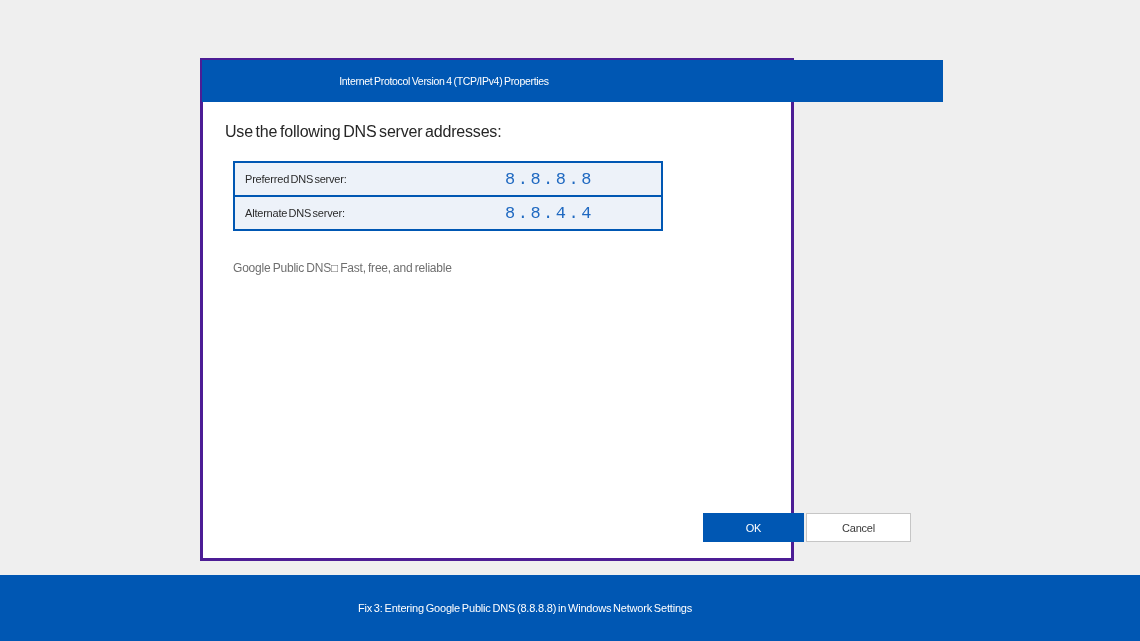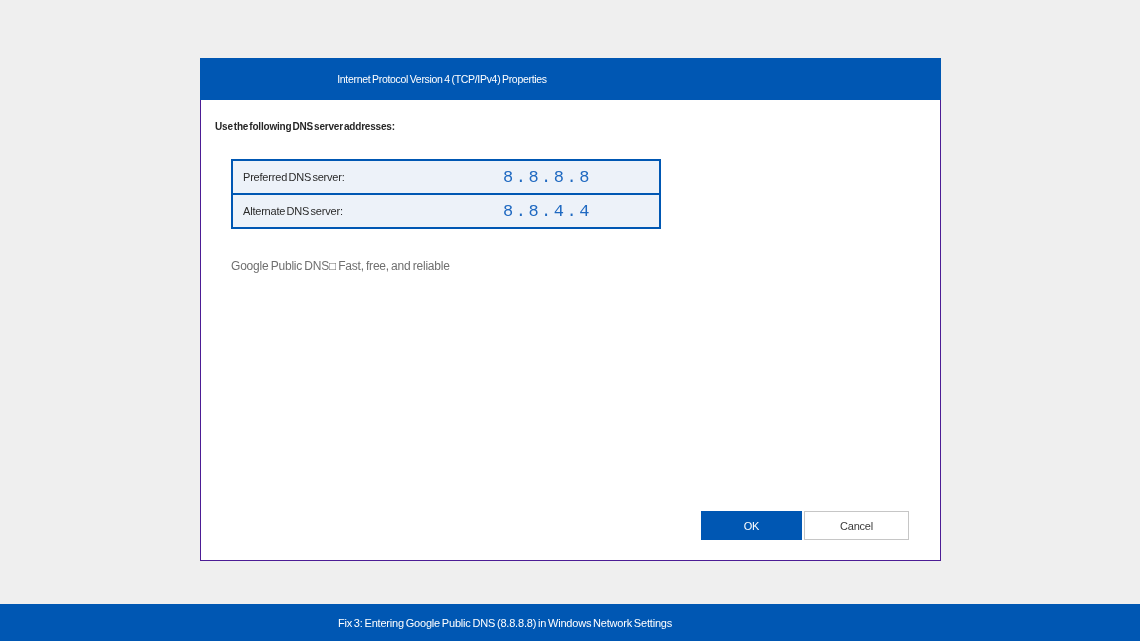--- a/index.html
+++ b/index.html
@@ -9,47 +9,46 @@
     background: #efefef;
     position: relative;
     overflow: hidden;
   }
   .stage { position: absolute; inset: 0; }
 
   
   .dialog {
     position: absolute;
     left: 200px; top: 58px;
-    width: 741px; height: 503px;
+    width: 594px; height: 503px;
     background: #ffffff;
-    border: 1px solid #4c1d95;
+    border: 3px solid #4c1d95;
   }
   .titlebar {
     position: absolute;
     left: -1px; top: -1px;
     width: 741px; height: 42px;
     background: #0057b3;
     display: flex; align-items: center;
   }
   .titlebar-text {
     width: 484px;
     text-align: center;
     color: #ffffff;
     font-size: 10.5px;
     letter-spacing: -0.3px;
     word-spacing: -1px;
   }
   .instruction {
     position: absolute;
-    left: 14px; top: 62px;
-    font-size: 10px;
+    left: 22px; top: 62px;
+    font-size: 16px;
     color: #262626;
     letter-spacing: -0.2px;
     word-spacing: -1.5px;
-    font-weight: bold;
   }
   .dns-field {
     position: absolute;
     left: 30px;
     width: 430px; height: 29px;
     border: 2px solid #0057b3;
     background: #edf2f9;
     display: flex; align-items: center;
     padding: 16px 10px;
   }
@@ -100,23 +99,23 @@
     width: 105px;
     background: #ffffff;
     color: #3a3a3a;
     border: 1px solid #c6c6c6;
   }
 
   
   .footer-bar {
     position: absolute;
     left: 0; bottom: 0;
-    width: 1140px; height: 37px;
+    width: 1140px; height: 66px;
     background: #0057b3;
-    display: flex; align-items: center;
+    display: flex; align-items: center; padding-left: 20px;
   }
   .footer-text {
     width: 1010px;
     text-align: center;
     color: #ffffff;
     font-size: 11px;
     letter-spacing: -0.2px;
     word-spacing: -1px;
   }
 </style>

